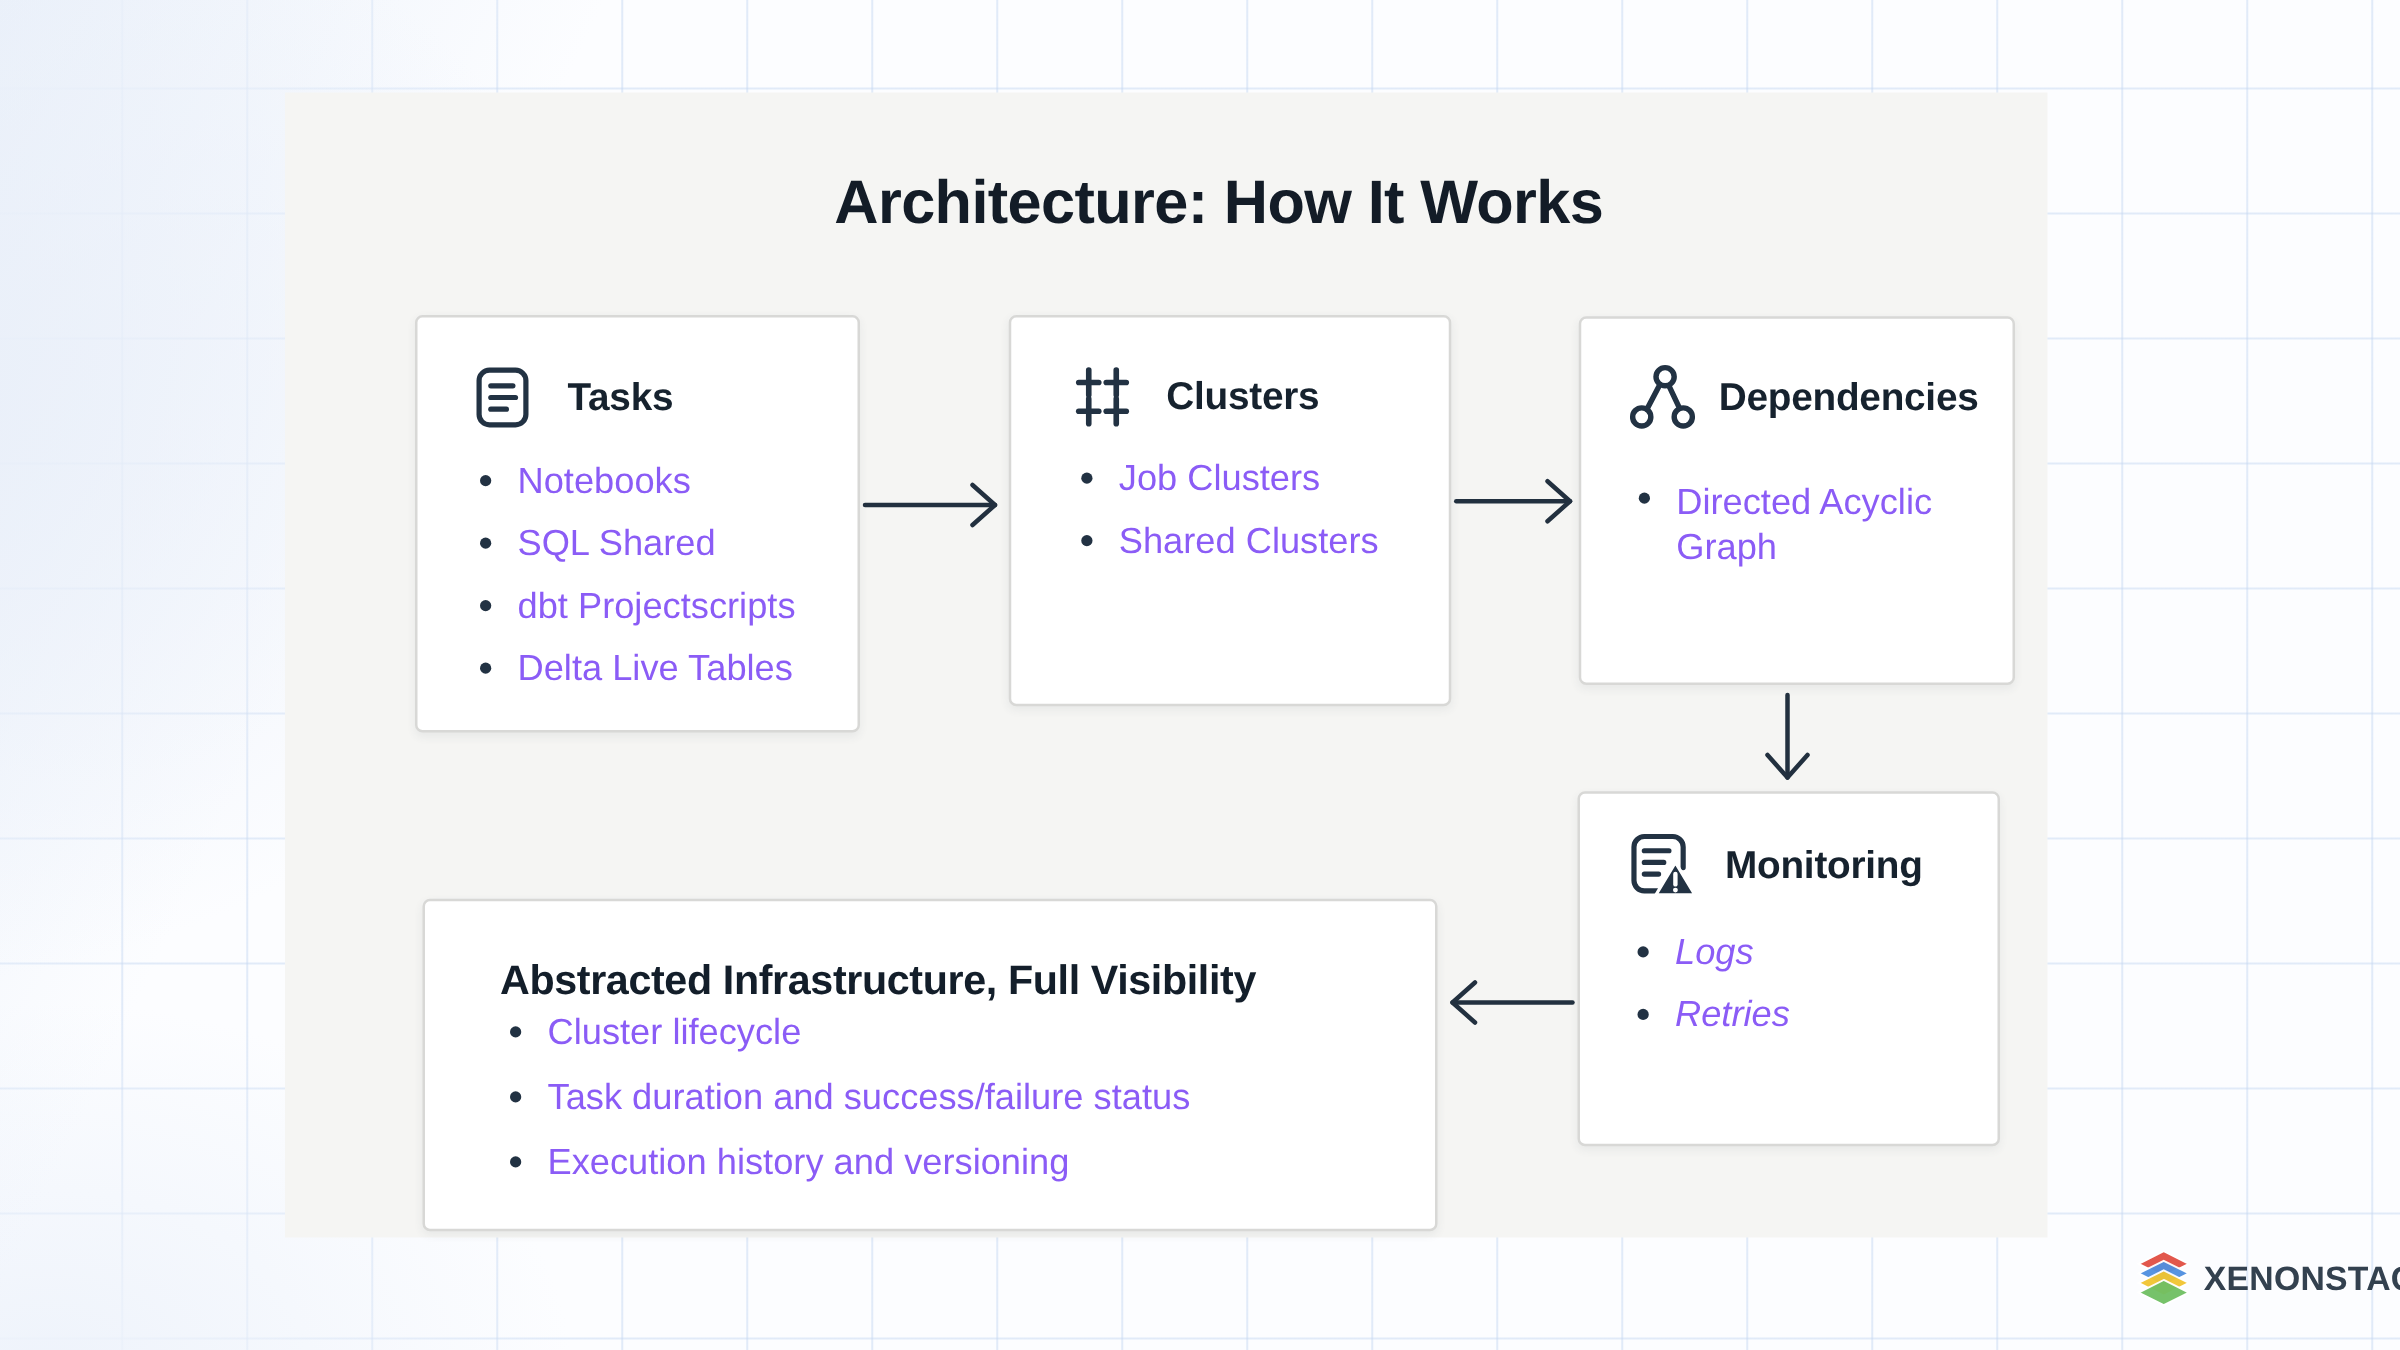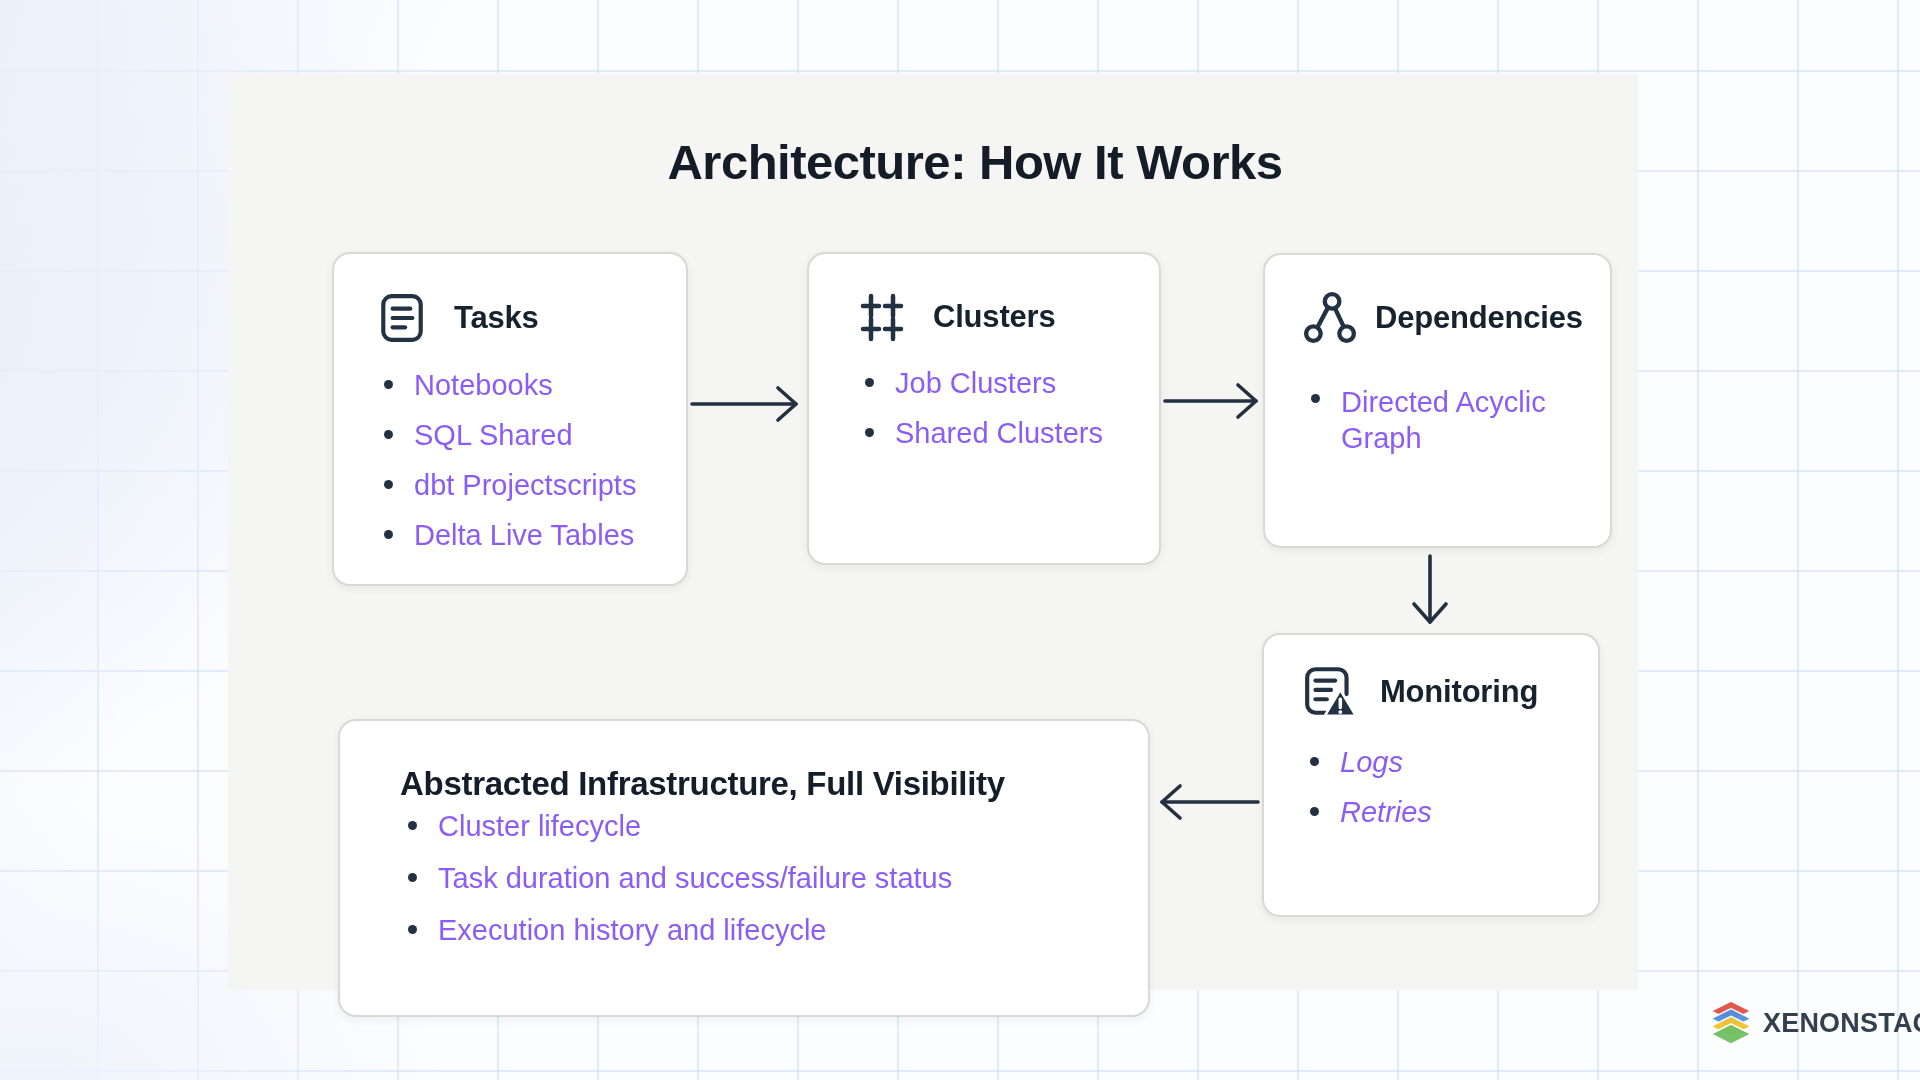--- a/index.html
+++ b/index.html
@@ -32,28 +32,28 @@
   }
   
   .page-title {
     position:absolute; left:375px; top:134px; width:1200px;
     text-align:center; font-size:49px; font-weight:bold; color:#131c27;
     letter-spacing:-0.5px;
   }
   
   .card {
     position:absolute; background:#ffffff;
-    border:2px solid #d8d8d6; border-radius:18px;
+    border:2px solid #d8d8d6; border-radius:6px;
     box-shadow:0 3px 8px rgba(60,70,90,.07);
   }
   .card-tasks        { left:332px;  top:252px; width:356px; height:334px; padding:38px 36px 0 42px; }
   .card-clusters     { left:807px;  top:252px; width:354px; height:313px; padding:38px 30px 0 48px; }
   .card-dependencies { left:1263px; top:253px; width:349px; height:295px; padding:36px 26px 0 38px; }
   .card-monitoring   { left:1262px; top:633px; width:338px; height:284px; padding:30px 26px 0 38px; }
-  .card-summary      { left:338px;  top:719px; width:812px; height:298px; padding:44px 40px 12px 60px; }
+  .card-summary      { left:338px;  top:719px; width:812px; height:266px; padding:44px 40px 12px 60px; }
   .card-head { display:flex; align-items:center; gap:26px; }
   .card-head .hicon { flex:0 0 auto; display:flex; color:#223243; }
   .card-head .htext { font-size:31px; font-weight:bold; color:#16222e; letter-spacing:-0.2px; }
   ul.blist { list-style:none; margin-top:26px; }
   ul.blist li {
     position:relative; font-size:29px; color:#8b5cf6;
     padding-left:38px; margin-bottom:18px; line-height:1.1;
   }
   ul.blist li::before {
     content:""; position:absolute; left:8px; top:10px;
@@ -178,21 +178,21 @@
     <li>Logs</li>
     <li>Retries</li>
   </ul>
 </div>
 
 <div class="card card-summary">
   <div class="sum-title">Abstracted Infrastructure, Full Visibility</div>
   <ul class="blist">
     <li>Cluster lifecycle</li>
     <li>Task duration and success/failure status</li>
-    <li>Execution history and lifecycle</li>
+    <li>Execution history and versioning</li>
   </ul>
 </div>
 
 <svg class="arrows" width="1920" height="1080" viewBox="0 0 1920 1080">
   <g>
     <line x1="692" y1="404" x2="796" y2="404"></line>
     <polyline points="778,388 796,404 778,420"></polyline>
   </g>
   <g>
     <line x1="1165" y1="401" x2="1256" y2="401"></line>

